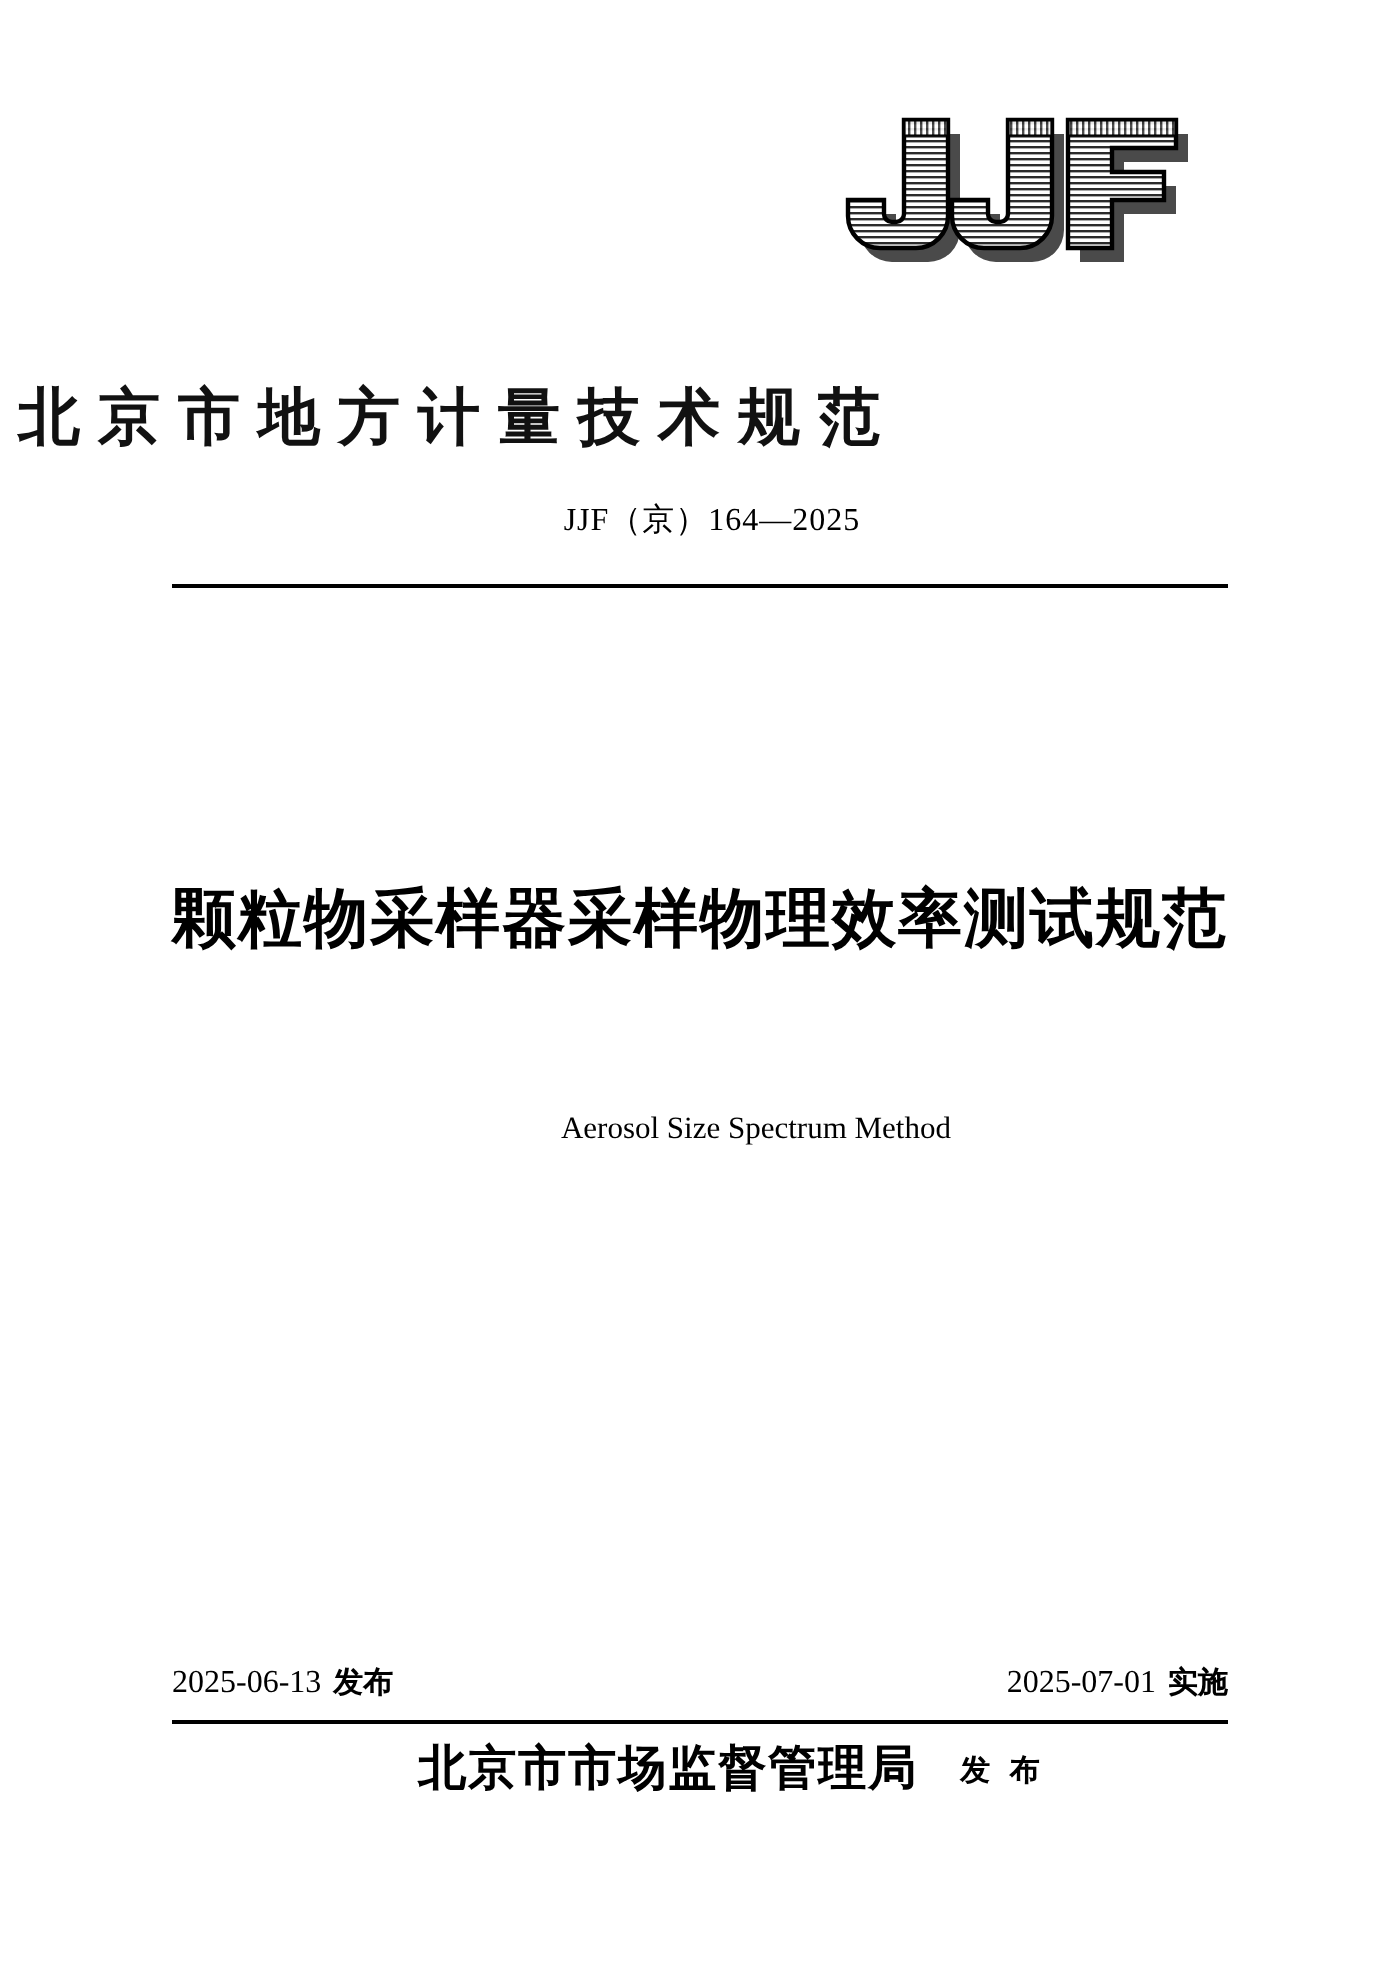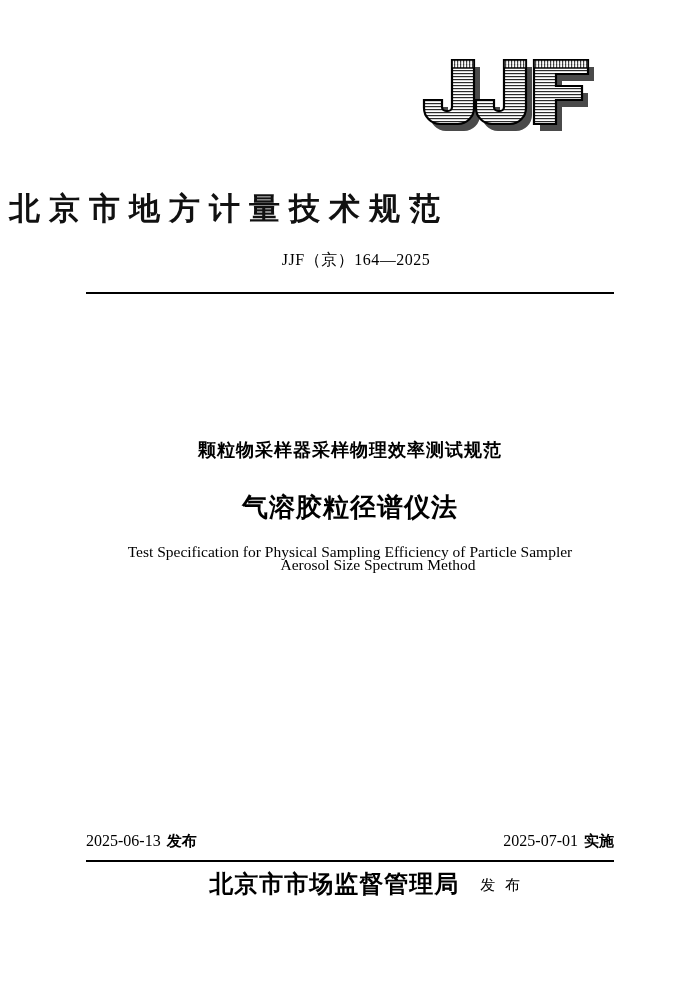--- a/index.html
+++ b/index.html
@@ -75,21 +75,21 @@
     position: absolute;
     left: 0;
     width: 700px;
     text-align: center;
     font-family: "Liberation Serif", serif;
     font-weight: bold;
     color: #000;
   }
   .main-title-1 {
     top: 438px;
-    font-size: 18px;
+    font-size: 32px;
     letter-spacing: 1px;
   }
   .main-title-2 {
     top: 490px;
     font-size: 26px;
     letter-spacing: 1px;
   }
   .sub-title {
     position: absolute;
     left: 0;
@@ -142,21 +142,21 @@
   }
   .issuer .org {
     font-family: "Liberation Serif", serif;
     font-weight: bold;
     font-size: 24px;
     letter-spacing: 1px;
     margin-left: 32px;
   }
   .issuer .verb {
     font-family: "Liberation Serif", serif;
-    font-weight: normal;
+    font-weight: bold;
     font-size: 15px;
     letter-spacing: 3px;
     margin-left: 21px;
     position: relative;
     top: -2px;
   }
 </style>
 </head>
 <body>
 
@@ -195,23 +195,21 @@
     </svg>
   </div>
 
   <div class="header-title">北京市地方计量技术规范</div>
 
   <div class="std-number">JJF（京）164—2025</div>
 
   <div class="rule-top"></div>
 
   <div class="main-title main-title-1">颗粒物采样器采样物理效率测试规范</div>
-  <div class="main-title main-title-2">气溶胶粒径谱仪法</div>
-
-  <div class="sub-title sub-title-1">Test Specification for Physical Sampling Efficiency of Particle Sampler</div>
+
   <div class="sub-title sub-title-2">Aerosol Size Spectrum Method</div>
 
   <div class="footer-dates">
     <div class="date-item">
       <span class="d-num">2025-06-13</span><span class="d-word">发布</span>
     </div>
     <div class="date-item">
       <span class="d-num">2025-07-01</span><span class="d-word">实施</span>
     </div>
   </div>

